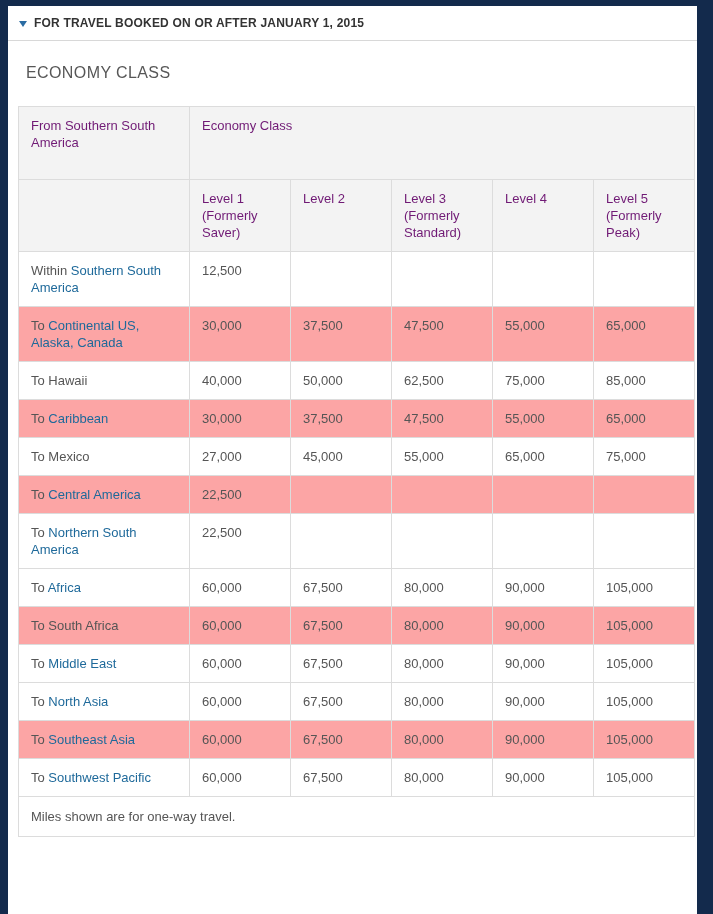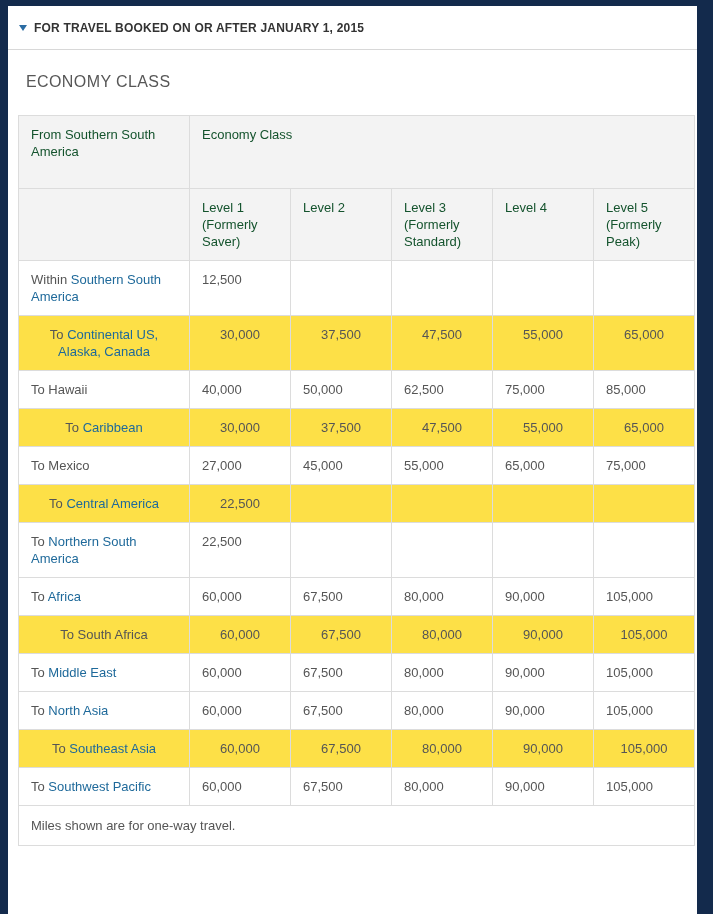--- a/index.html
+++ b/index.html
@@ -11,21 +11,21 @@
     position: relative;
     overflow: hidden;
   }
   .page {
     position: absolute;
     left: 8px; top: 6px; bottom: 0;
     width: 689px;
     background: #ffffff;
   }
   .collapse-bar {
-    height: 44px;
+    height: 35px;
     display: flex;
     align-items: center;
     gap: 7px;
     padding-left: 11px;
     border-bottom: 1px solid #d8d8d8;
     cursor: pointer;
     background: #ffffff;
   }
   .tri {
     width: 0; height: 0;
@@ -59,24 +59,24 @@
     border: 1px solid #dcdcdc;
     padding: 10px 12px;
     vertical-align: top;
     text-align: left;
     line-height: 17px;
     font-weight: 400;
     word-wrap: break-word;
   }
   td.hdr {
     background: #f3f3f3;
-    color: #14532d;
+    color: #701a75;
   }
   tr.group-row td.hdr { padding-bottom: 28px; }
-  tbody tr.stripe td { background: #fde047; text-align: center; }
+  tbody tr.stripe td { background: #fca5a5; }
   a.dest-link {
     color: #1e699a;
     text-decoration: none;
   }
   tfoot td.foot {
     color: #555555;
     padding: 11px 12px;
   }
 </style>
 </head>

